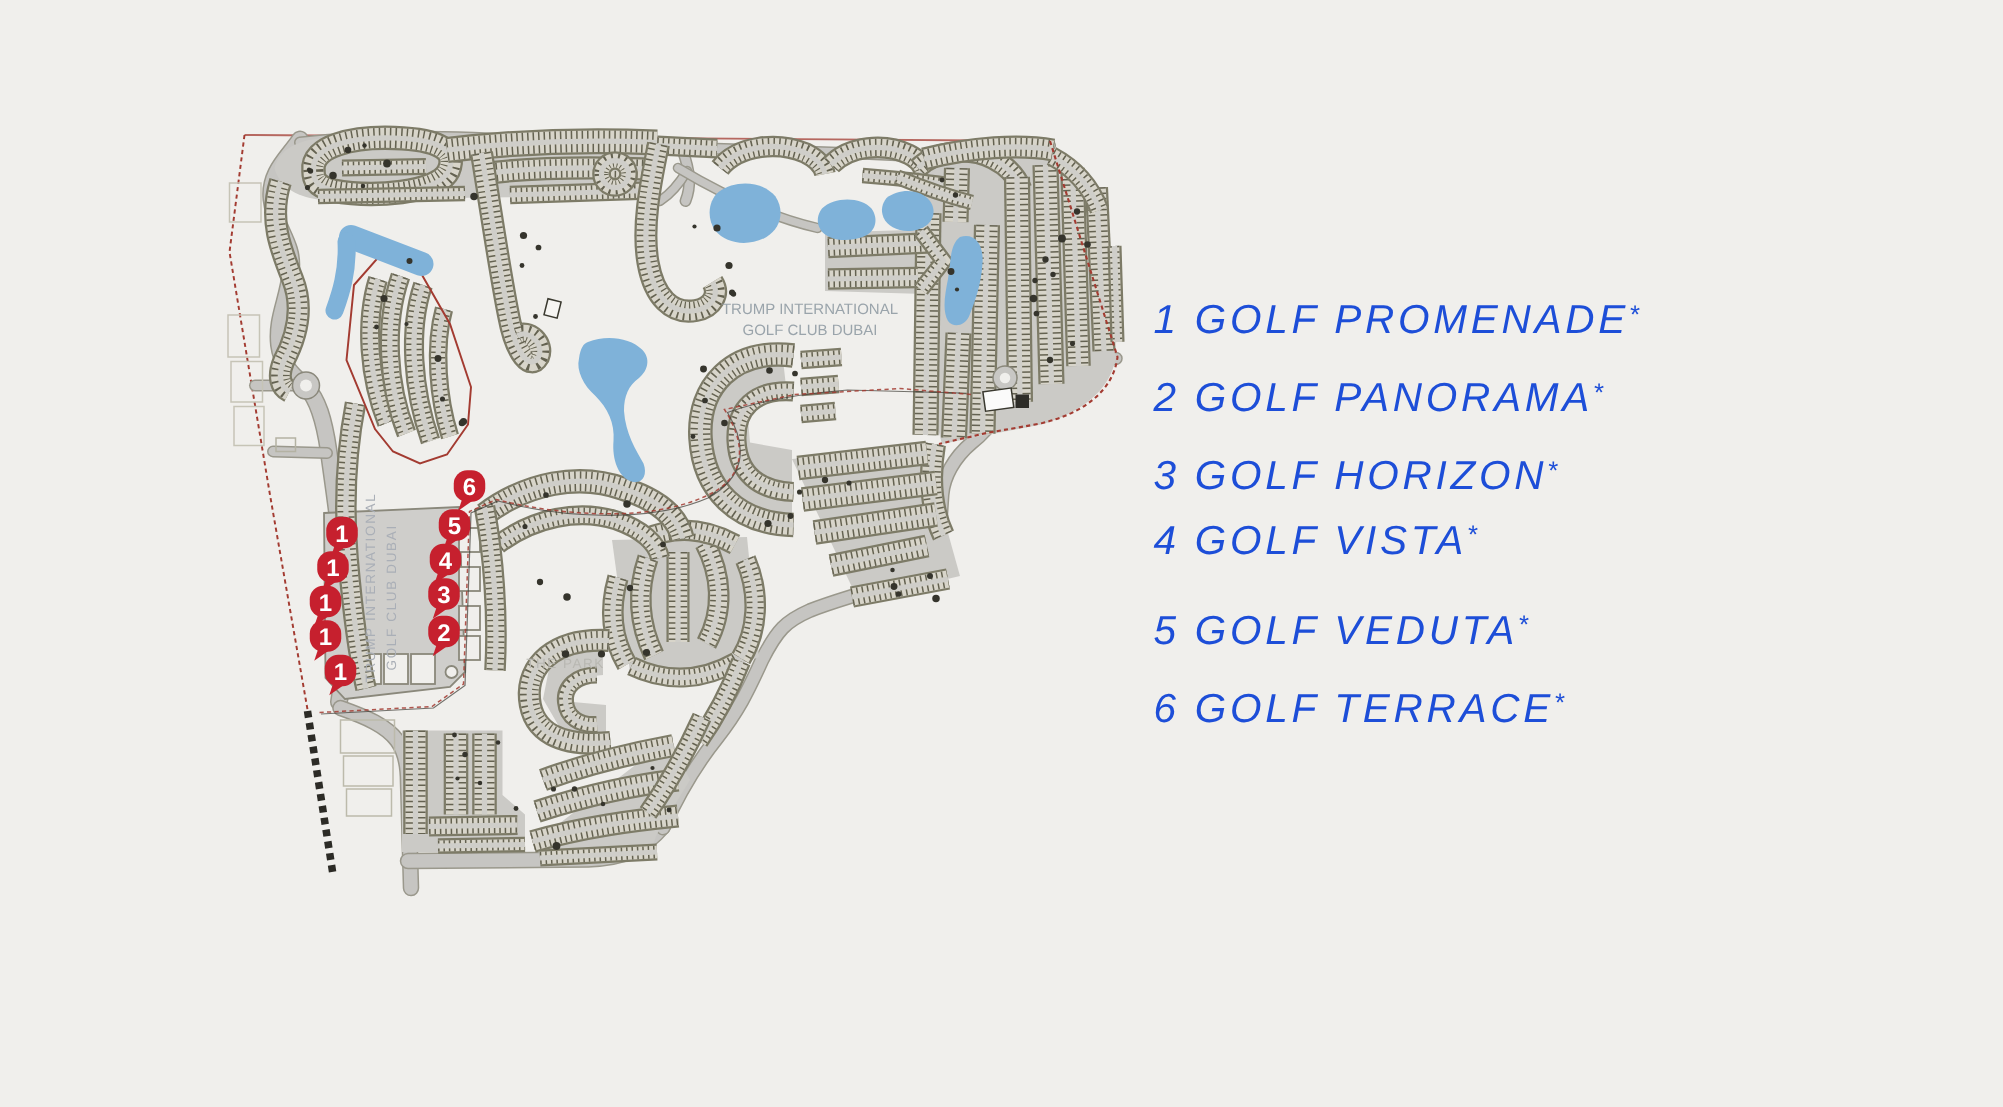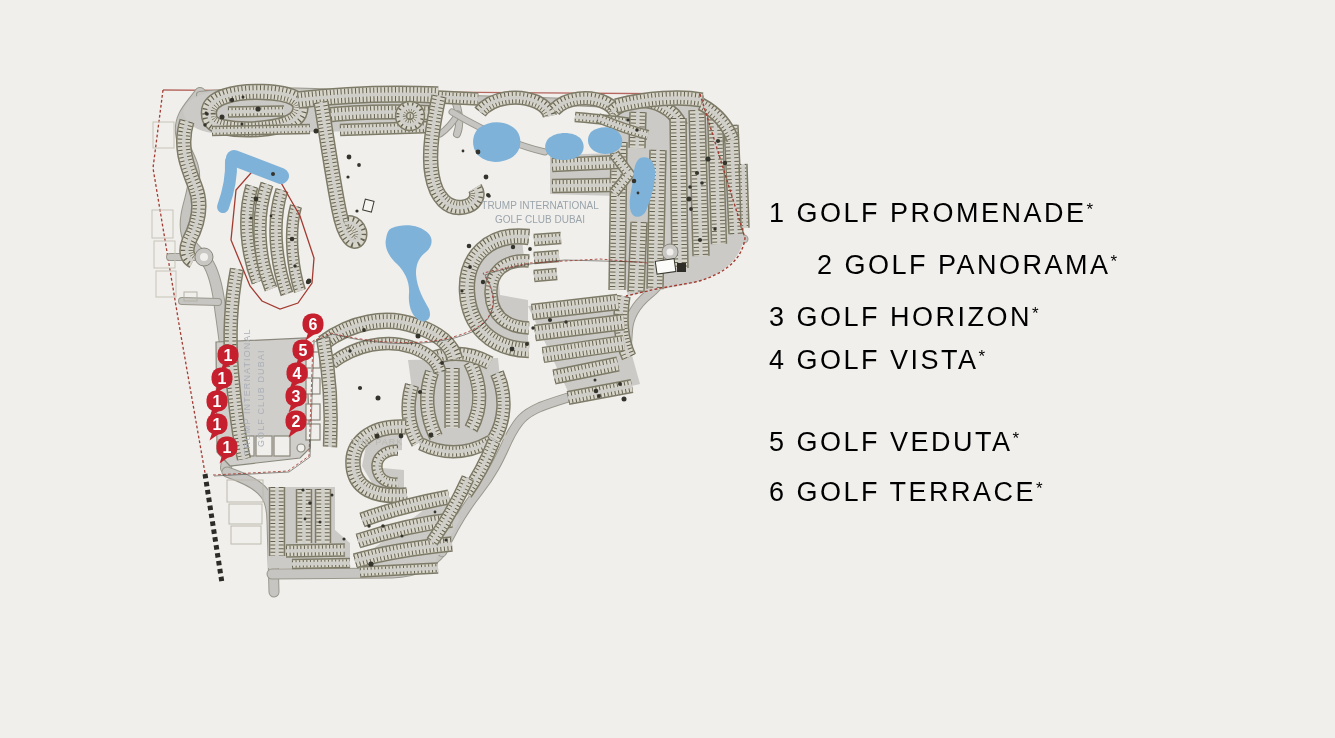--- a/index.html
+++ b/index.html
@@ -1,17 +1,17 @@
 <!DOCTYPE html>
 <html><head>
 <meta charset="utf-8">
 <style>
   html,body{margin:0;padding:0;}
   body{width:1335px;height:738px;background:#f0efec;font-family:"Liberation Sans",sans-serif;overflow:hidden;position:relative;}
-  .legend{position:absolute;left:769px;color:#000000;font-size:27px;letter-spacing:2.5px;line-height:29px;white-space:nowrap;}
+  .legend{position:absolute;left:769px;color:#1d4ed8;font-size:27px;letter-spacing:2.5px;line-height:29px;white-space:nowrap;font-style:italic;}
   .legend sup{font-size:17px;vertical-align:7px;letter-spacing:0;}
   svg{position:absolute;left:0;top:0;}
   .be{fill:none;stroke:#7d7b67;stroke-linecap:butt;}
   .bb{fill:none;stroke:#d8d5ca;stroke-linecap:butt;}
   .bx{fill:none;stroke:#646251;stroke-dasharray:1 2.6;stroke-linecap:butt;}
   .bs{fill:none;stroke:#cfcec9;stroke-width:3.5;stroke-linecap:butt;}
   .road{fill:none;stroke:#c6c5c2;stroke-linecap:round;}
   .lake{fill:#7fb2d9;stroke:none;}
   .redline{fill:none;stroke:#a33b31;stroke-width:1.3;}
   .reddash{fill:none;stroke:#a33b31;stroke-width:1.4;stroke-dasharray:2.8 2.2;}
@@ -868,21 +868,21 @@
 
 <g transform="translate(216.5,436.5)">
       <path class="mk" d="M6,18 L3,27 L13,20 Z"></path>
       <rect class="mk" x="0" y="0" width="21" height="21" rx="9"></rect>
       <text class="mkt" x="10.5" y="16.5">1</text>
     </g>
 </svg>
 
 <div class="legend" style="top:195px;">1 GOLF PROMENADE<sup>*</sup></div>
 
-<div class="legend" style="top:247px;margin-left:48px;">2 GOLF PANORAMA<sup>*</sup></div>
+<div class="legend" style="top:247px;">2 GOLF PANORAMA<sup>*</sup></div>
 
 <div class="legend" style="top:299px;">3 GOLF HORIZON<sup>*</sup></div>
 
 <div class="legend" style="top:342px;">4 GOLF VISTA<sup>*</sup></div>
 
-<div class="legend" style="top:424px;">5 GOLF VEDUTA<sup>*</sup></div>
-
-<div class="legend" style="top:474px;">6 GOLF TERRACE<sup>*</sup></div>
+<div class="legend" style="top:402px;">5 GOLF VEDUTA<sup>*</sup></div>
+
+<div class="legend" style="top:454px;">6 GOLF TERRACE<sup>*</sup></div>
 
 </body></html>

